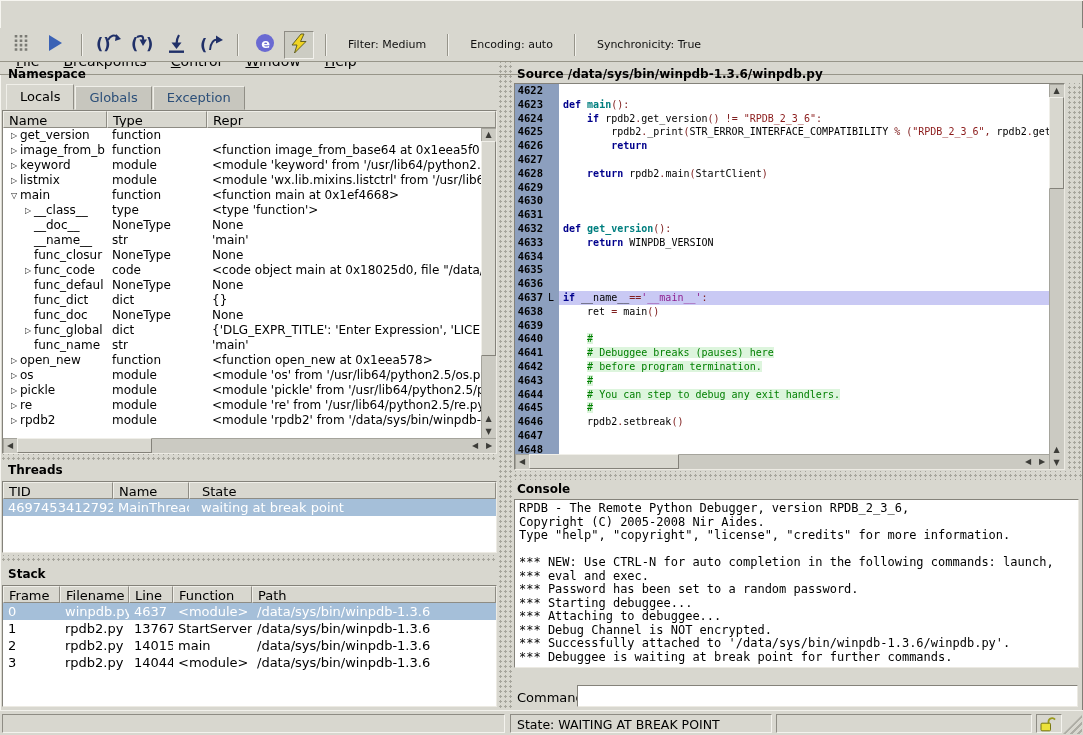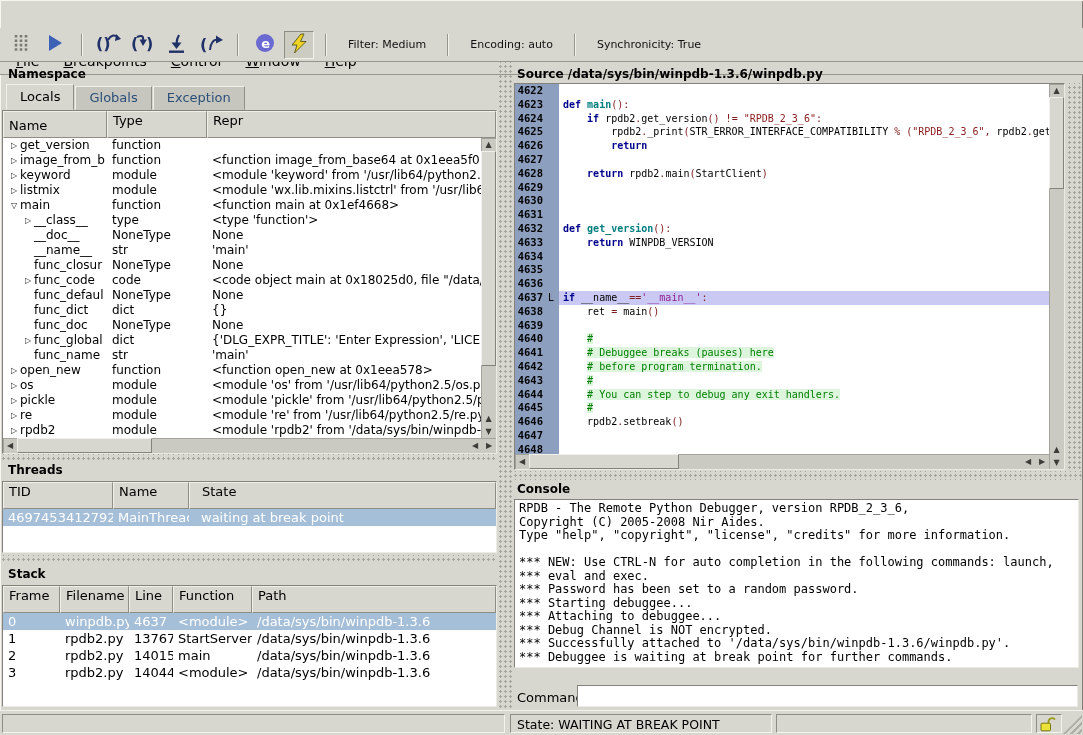--- a/index.html
+++ b/index.html
@@ -24,21 +24,21 @@
   
   .caption{position:absolute;font-weight:bold;font-size:12px;color:#000;}
   
   .frame{position:absolute;background:#fff;border:1px solid;border-color:#84827a #eceae3 #eceae3 #84827a;box-sizing:border-box;}
   
   .tabs{position:absolute;left:6px;top:85px;display:flex;align-items:flex-end;height:25px;}
   .tab{padding:3px 13px 4px 13px;font-size:13px;background:#c7c6be;color:#2c4f79;
        border:1px solid;border-color:#f0efe9 #908e86 #c7c6be #f0efe9;margin-right:1px;}
   .tab.active{background:#d8d7cf;color:#000;border-color:#f0efe9 #908e86 #d8d7cf #f0efe9;padding:4px 13px 5px 13px;}
   
-  .thead{display:flex;height:27px;flex:none;}
+  .thead{display:flex;height:17px;flex:none;}
   .hcell{background:#d8d7cf;border:1px solid;border-color:#f0efe9 #8e8c84 #8e8c84 #f0efe9;
          font-size:13px;padding:1px 0 0 5px;box-sizing:border-box;overflow:hidden;white-space:nowrap;}
   .tbody{flex:1;background:#fff;overflow:hidden;}
   .trow{display:flex;white-space:nowrap;overflow:hidden;}
   .trow.sel{background:#a5bfd9;color:#fff;}
   .cell{padding-left:5px;box-sizing:border-box;overflow:hidden;white-space:nowrap;}
   .c-name{width:104px;display:flex;align-items:center;}
   .c-type{width:100px;}
   .c-repr{flex:1;}
   .c-tid{width:110px;}

